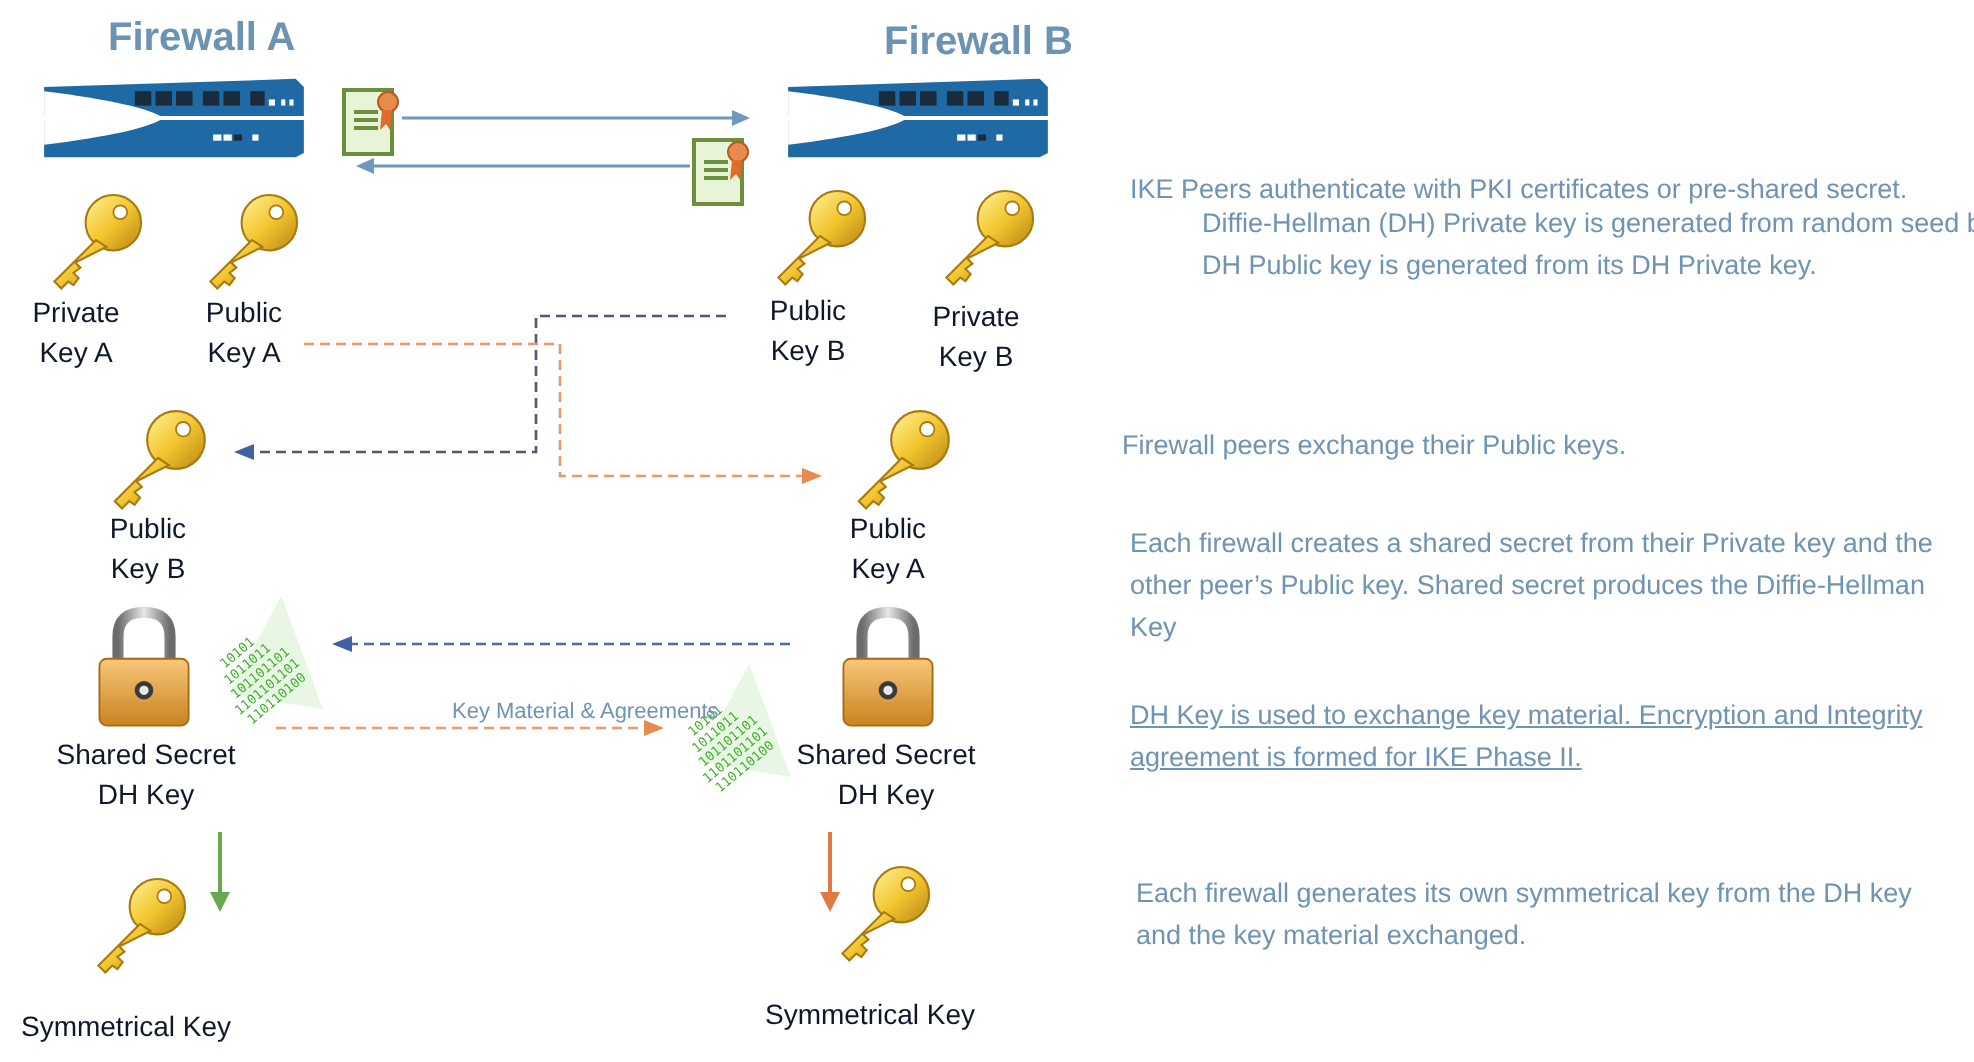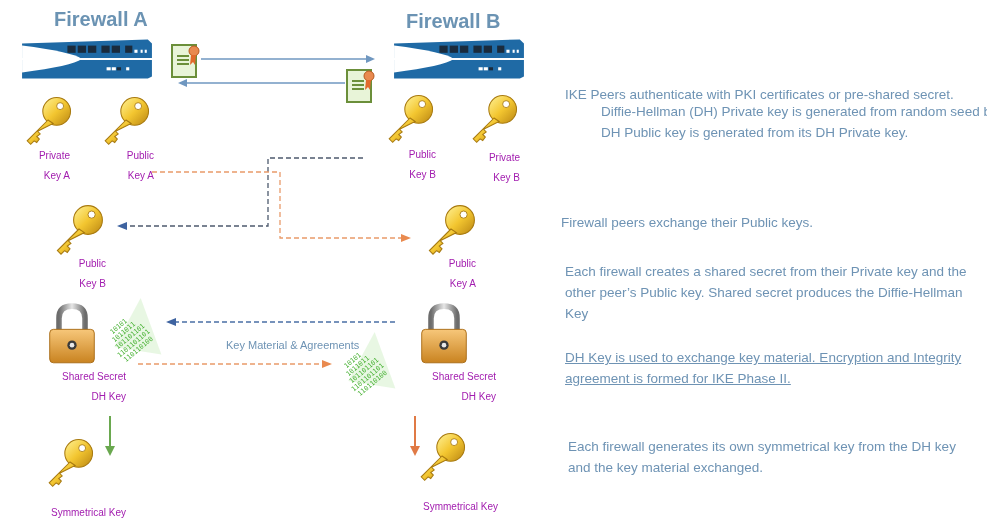--- a/index.html
+++ b/index.html
@@ -1,19 +1,19 @@
 <!DOCTYPE html>
 <html><head>
 <meta charset="utf-8">
 <style>
   html,body{margin:0;padding:0;background:#ffffff;}
   body{width:987px;height:531px;position:relative;overflow:hidden;font-family:"Liberation Sans","DejaVu Sans",sans-serif;}
   .abs{position:absolute;}
   .title{font-weight:bold;color:#6b93b3;font-size:20px;}
-  .lbl{color:#a21caf;font-size:10px;text-align:right;line-height:20px;}
+  .lbl{color:#0f172a;font-size:14px;text-align:center;line-height:20px;}
   .desc{color:#6e93b4;font-size:13.5px;line-height:21px;}
   .small{color:#6e93b4;font-size:11px;}
   svg{position:absolute;left:0;top:0;}
 </style>
 </head>
 <body>
 
 <svg width="987" height="531" viewBox="0 0 987 531">
   <defs>
     <linearGradient id="kg" x1="0" y1="0" x2="1" y2="1">
@@ -126,41 +126,41 @@
   <g>
     <line x1="415" y1="416" x2="415" y2="448" stroke="#e07a45" stroke-width="2"></line>
     <polygon points="415,456 410,446 420,446" fill="#e07a45"></polygon>
   </g>
 
   <use href="#key" x="44" y="436" width="52" height="52"></use>
   <use href="#key" x="416" y="430" width="52" height="52"></use>
 </svg>
 
 <div class="abs title" style="left:54px;top:8px;">Firewall A</div>
-<div class="abs title" style="left:406px;top:10px;">Firewall B</div>
+<div class="abs title" style="left:442px;top:10px;">Firewall B</div>
 
 <div class="abs lbl" style="left:6px;top:146px;width:64px;white-space:pre-line;">Private
 Key A</div>
 <div class="abs lbl" style="left:90px;top:146px;width:64px;white-space:pre-line;">Public
 Key A</div>
 <div class="abs lbl" style="left:372px;top:145px;width:64px;white-space:pre-line;">Public
 Key B</div>
 <div class="abs lbl" style="left:456px;top:148px;width:64px;white-space:pre-line;">Private
 Key B</div>
 <div class="abs lbl" style="left:42px;top:254px;width:64px;white-space:pre-line;">Public
 Key B</div>
 <div class="abs lbl" style="left:412px;top:254px;width:64px;white-space:pre-line;">Public
 Key A</div>
 <div class="abs lbl" style="left:20px;top:367px;width:106px;white-space:pre-line;">Shared Secret
 DH Key</div>
 <div class="abs lbl" style="left:390px;top:367px;width:106px;white-space:pre-line;">Shared Secret
 DH Key</div>
 <div class="abs lbl" style="left:0px;top:503px;width:126px;">Symmetrical Key</div>
 <div class="abs lbl" style="left:372px;top:497px;width:126px;">Symmetrical Key</div>
 
-<div class="abs small" style="left:188px;top:339px;padding-left:38px;">Key Material &amp; Agreements</div>
+<div class="abs small" style="left:188px;top:350px;padding-left:38px;">Key Material &amp; Agreements</div>
 
 <div class="abs desc" style="left:565px;top:40px;width:400px;margin-top:44px;">IKE Peers authenticate with PKI certificates or pre-shared secret.</div>
 <div class="abs desc" style="left:565px;top:101px;width:410px;margin-left:36px;">Diffie-Hellman (DH) Private key is generated from random seed bits. DH Public key is generated from its DH Private key.</div>
 <div class="abs desc" style="left:561px;top:212px;width:410px;">Firewall peers exchange their Public keys.</div>
 <div class="abs desc" style="left:565px;top:261px;width:418px;">Each firewall creates a shared secret from their Private key and the other peer’s Public key. Shared secret produces the Diffie-Hellman Key</div>
 <div class="abs desc" style="left:565px;top:347px;width:410px;text-decoration:underline;">DH Key is used to exchange key material. Encryption and Integrity agreement is formed for IKE Phase II.</div>
 <div class="abs desc" style="left:568px;top:436px;width:410px;">Each firewall generates its own symmetrical key from the DH key and the key material exchanged.</div>
 
 </body></html>

